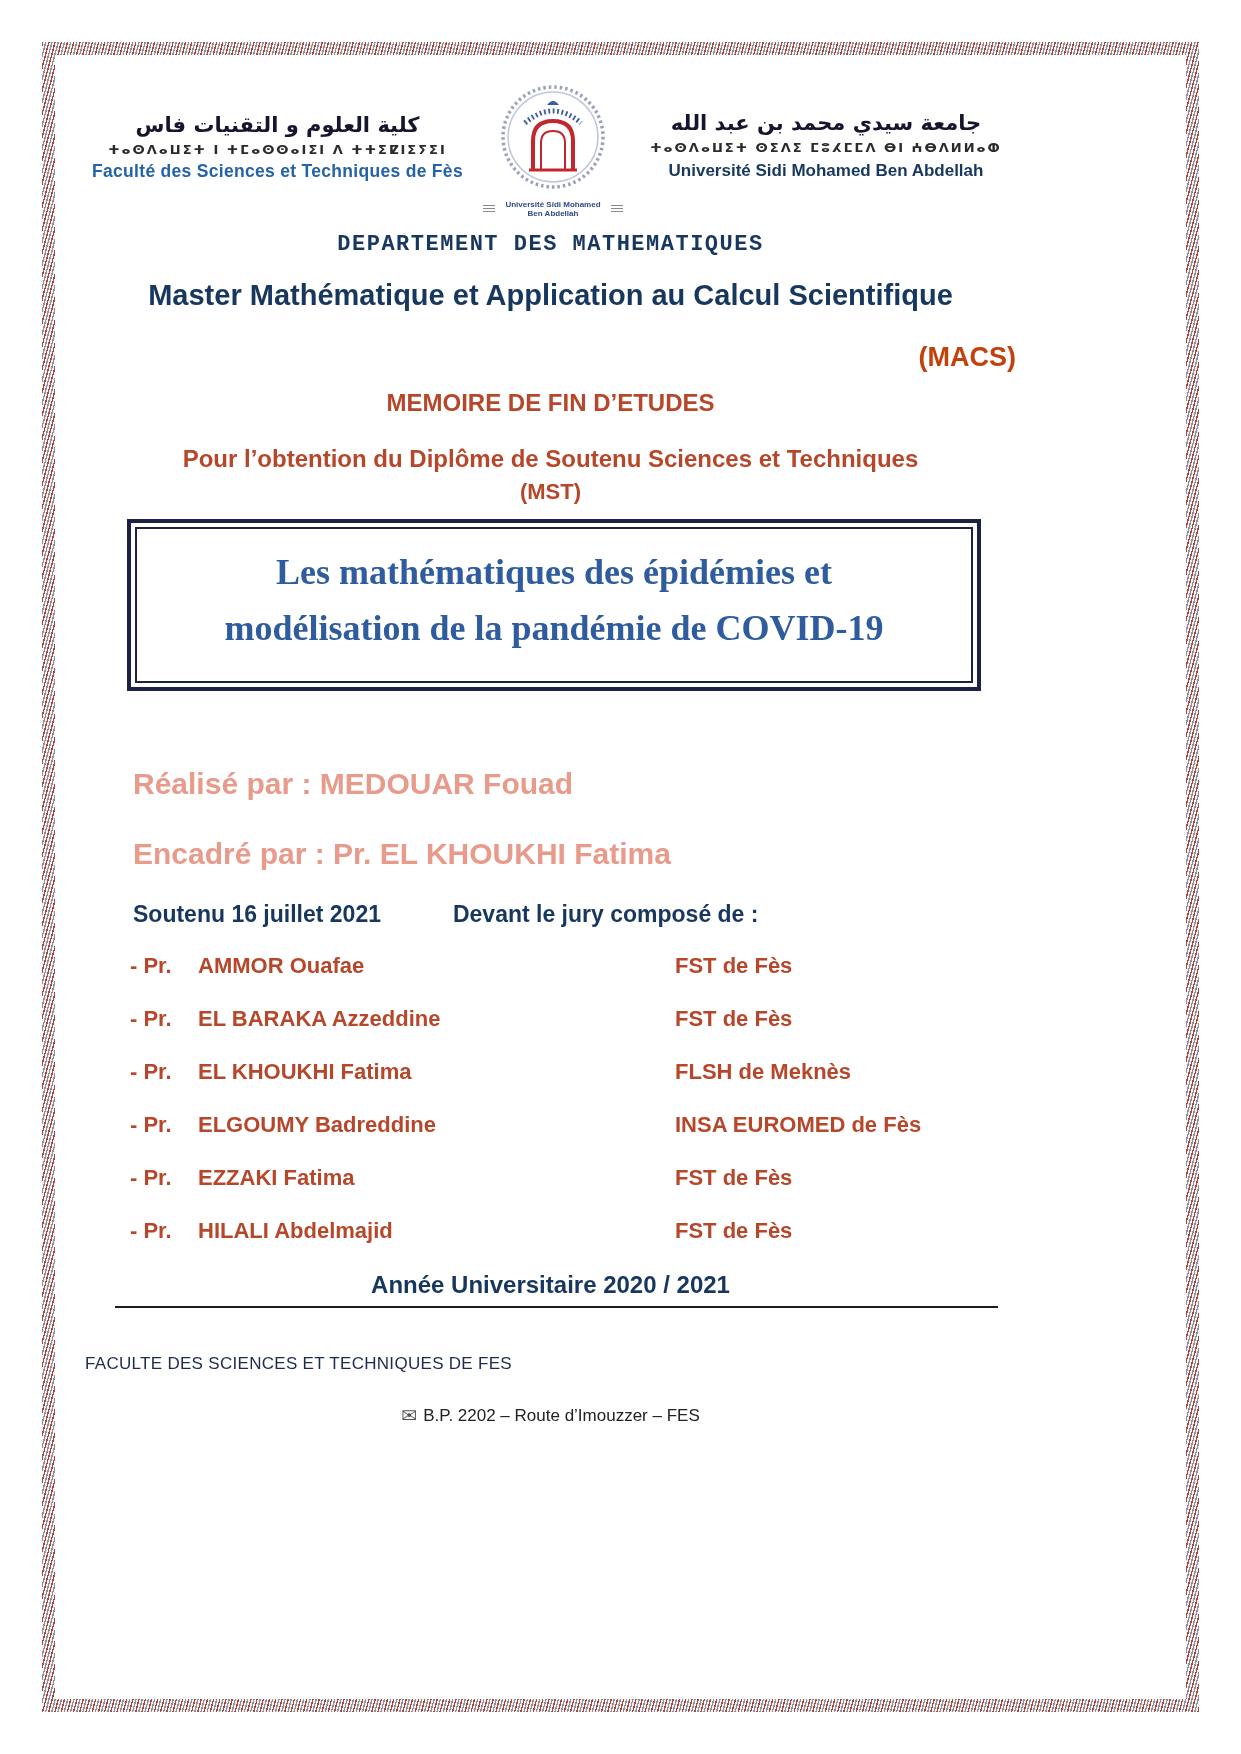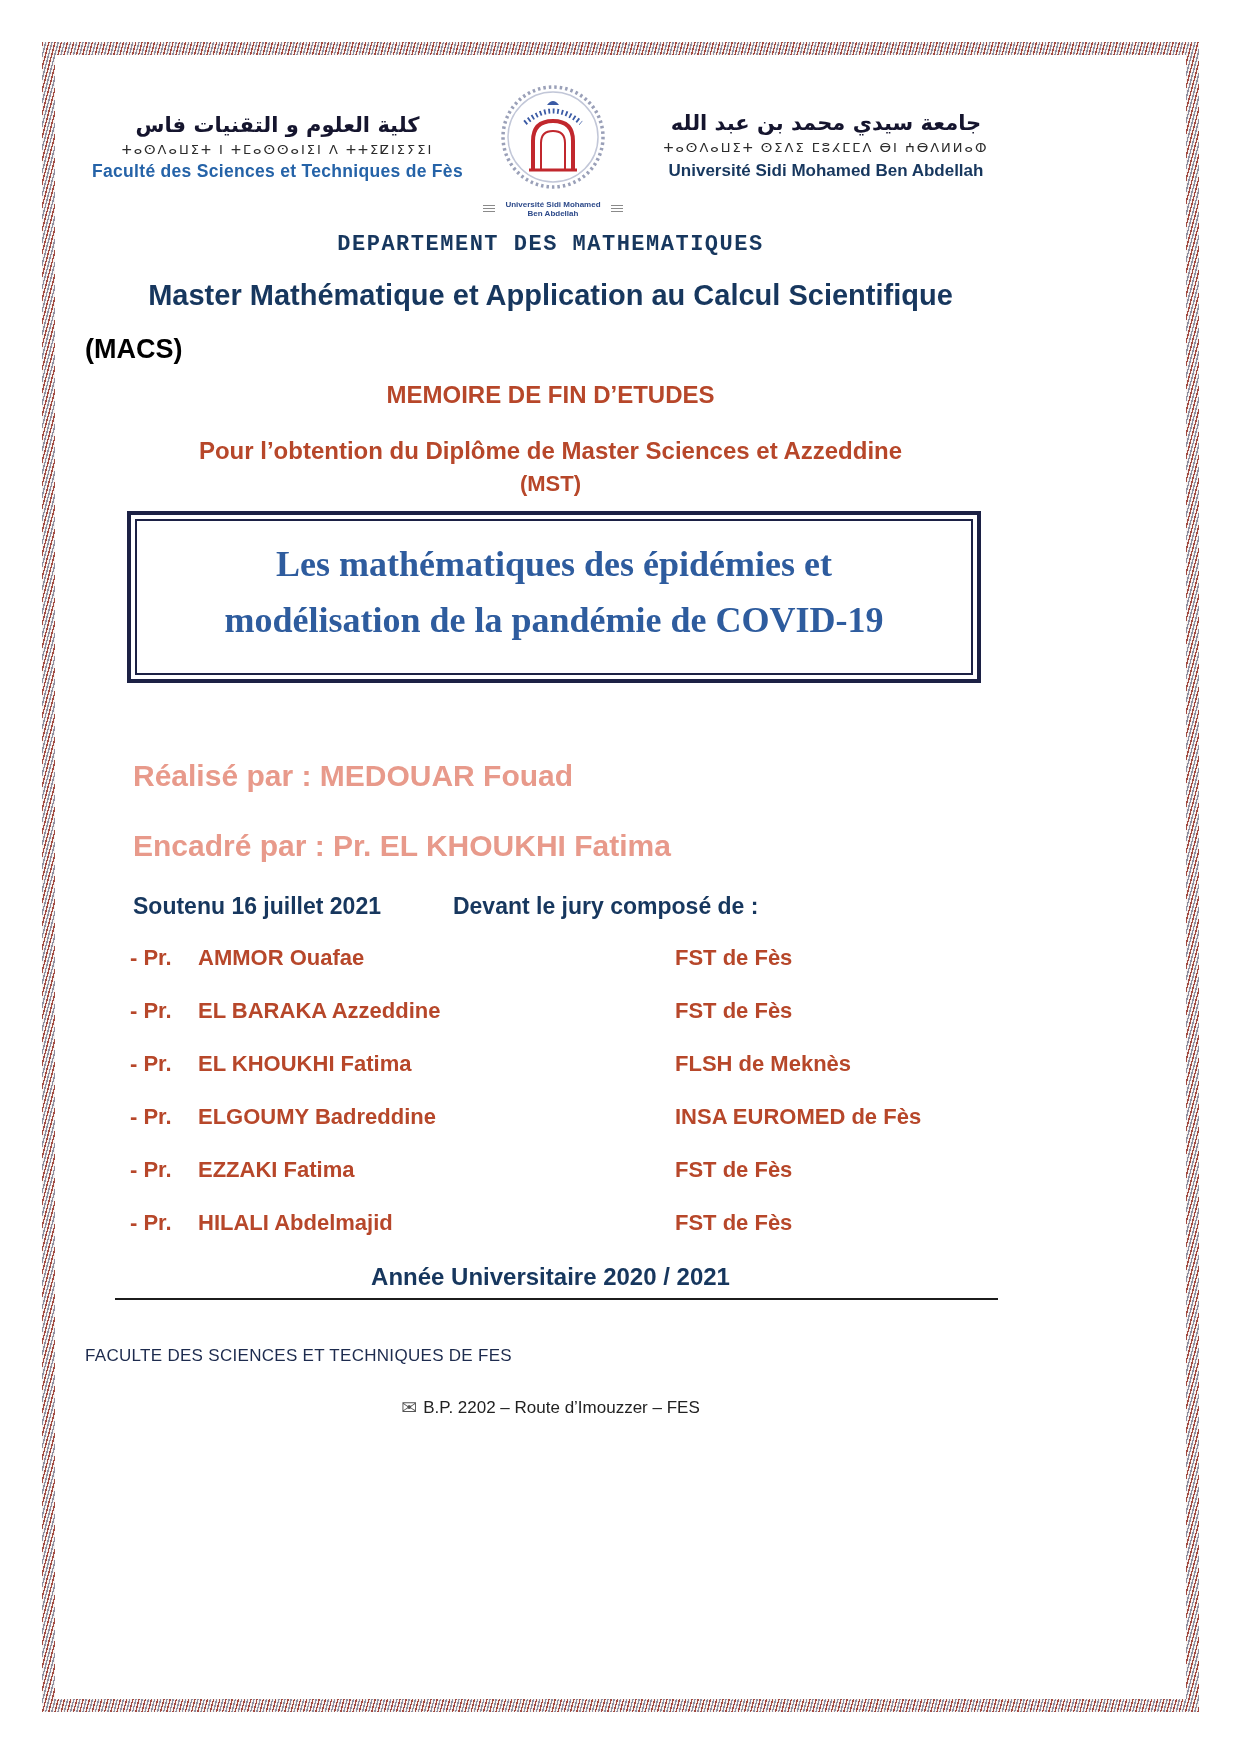--- a/index.html
+++ b/index.html
@@ -36,20 +36,21 @@
   .hb-right { width: 380px; padding-top: 28px; }
   .arabic {
     font-family: "DejaVu Sans", sans-serif;
     font-size: 21px; font-weight: bold; color: #15152e;
     direction: rtl;
   }
   .tifinagh {
     font-family: "DejaVu Sans", sans-serif;
     font-size: 13px; color: #2b2b2b; letter-spacing: 2px; margin-top: 5px;
     white-space: nowrap;
+    font-weight: bold;
   }
   .fst-name {
     font-size: 17.5px; font-weight: bold; color: #2563a8;
     letter-spacing: 0.3px; margin-top: 4px;
   }
   .univ-name {
     font-size: 17px; font-weight: bold; color: #17375e; margin-top: 6px;
   }
   .logo-wrap { width: 140px; text-align: center; }
   .logo-caption {
@@ -61,21 +62,21 @@
     background: repeating-linear-gradient(#8a8a8a 0 1px, transparent 1px 3px);
   }
   
   .dept {
     text-align: center;
     font-family: "Liberation Mono", "DejaVu Sans Mono", monospace;
     font-weight: 700; font-size: 22px; letter-spacing: 1.5px;
     color: #17375e; margin-top: 14px;
   }
   .master { text-align: center; color: #17375e; font-size: 29px; font-weight: 700; margin-top: 22px; }
-  .macs   { text-align: left; color: #000000; font-size: 27px; font-weight: 700; margin-top: 22px; }
+  .macs   { text-align: right; color: #c2410c; font-size: 27px; font-weight: 700; margin-top: 30px; }
   .memoire{ text-align: center; color: #b7472a; font-size: 24px; font-weight: 700; margin-top: 16px; }
   .diplome{ text-align: center; color: #b7472a; font-size: 24px; font-weight: 700; margin-top: 28px; }
   .mst    { text-align: center; color: #b7472a; font-size: 22px; font-weight: 700; margin-top: 6px; }
   
   .titlebox {
     margin: 14px 35px 0 42px;
     border: 4px solid #1c2145;
     padding: 4px;
     font-family: Liberation Serif, serif;
   }
@@ -142,21 +143,21 @@
         <div class="arabic" dir="rtl">جامعة سيدي محمد بن عبد الله</div>
         <div class="tifinagh">ⵜⴰⵙⴷⴰⵡⵉⵜ ⵙⵉⴷⵉ ⵎⵓⵃⵎⵎⴷ ⴱⵏ ⵄⴱⴷⵍⵍⴰⵀ</div>
         <div class="univ-name">Université Sidi Mohamed Ben Abdellah</div>
       </div>
     </div>
 
     <div class="dept">DEPARTEMENT DES MATHEMATIQUES</div>
     <div class="master">Master Mathématique et Application au Calcul Scientifique</div>
     <div class="macs">(MACS)</div>
     <div class="memoire">MEMOIRE DE FIN D’ETUDES</div>
-    <div class="diplome">Pour l’obtention du Diplôme de Master Sciences et Azzeddine</div>
+    <div class="diplome">Pour l’obtention du Diplôme de Soutenu Sciences et Techniques</div>
     <div class="mst">(MST)</div>
 
     <div class="titlebox">
       <div class="titlebox-inner">
         <div>Les mathématiques des épidémies et</div>
         <div>modélisation de la pandémie de COVID-19</div>
       </div>
     </div>
 
     <div class="realise">Réalisé par : MEDOUAR Fouad</div>

